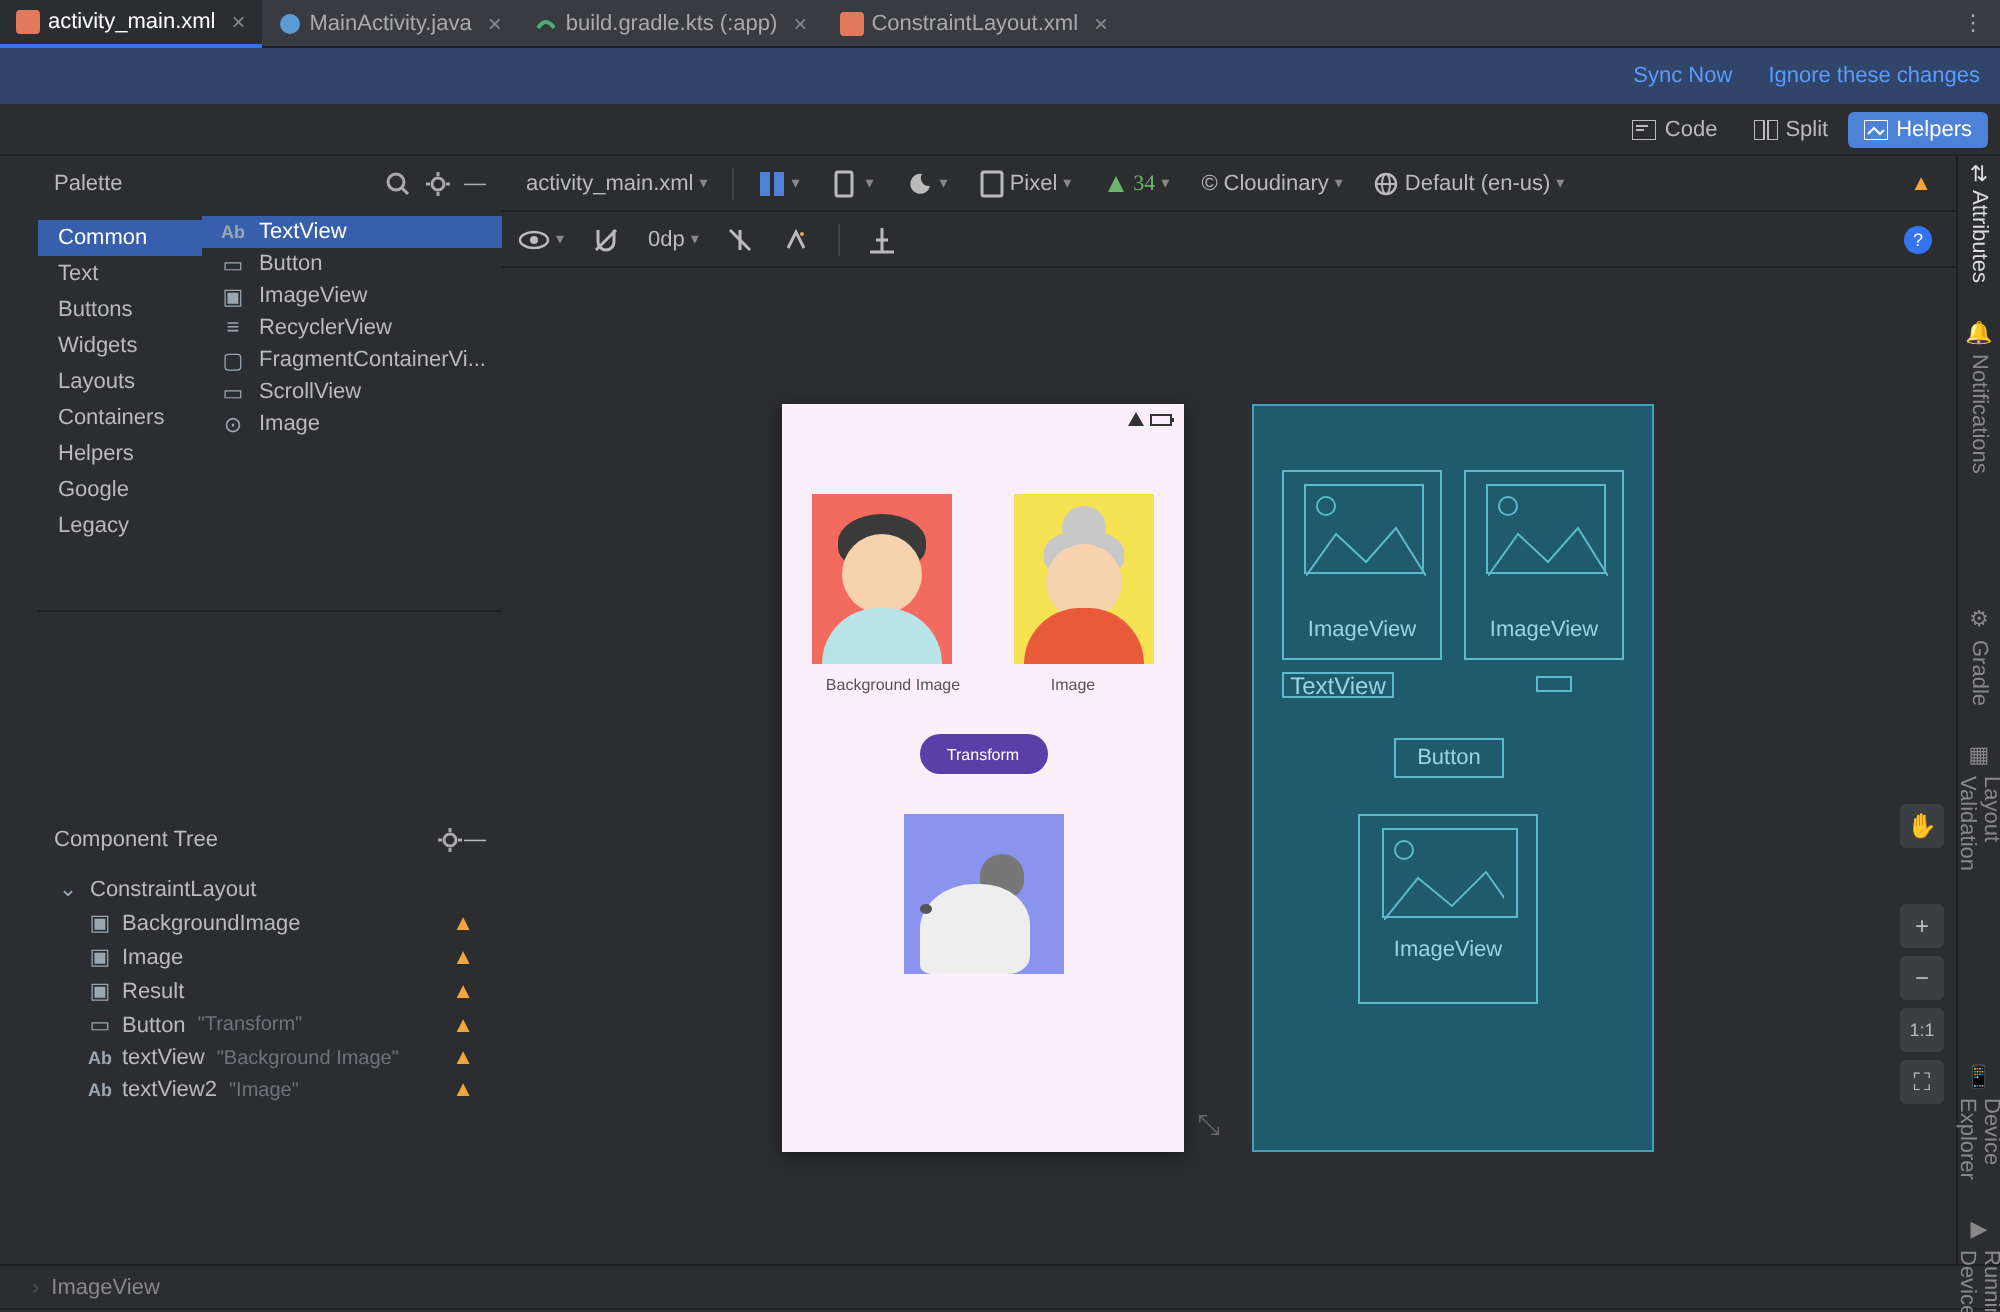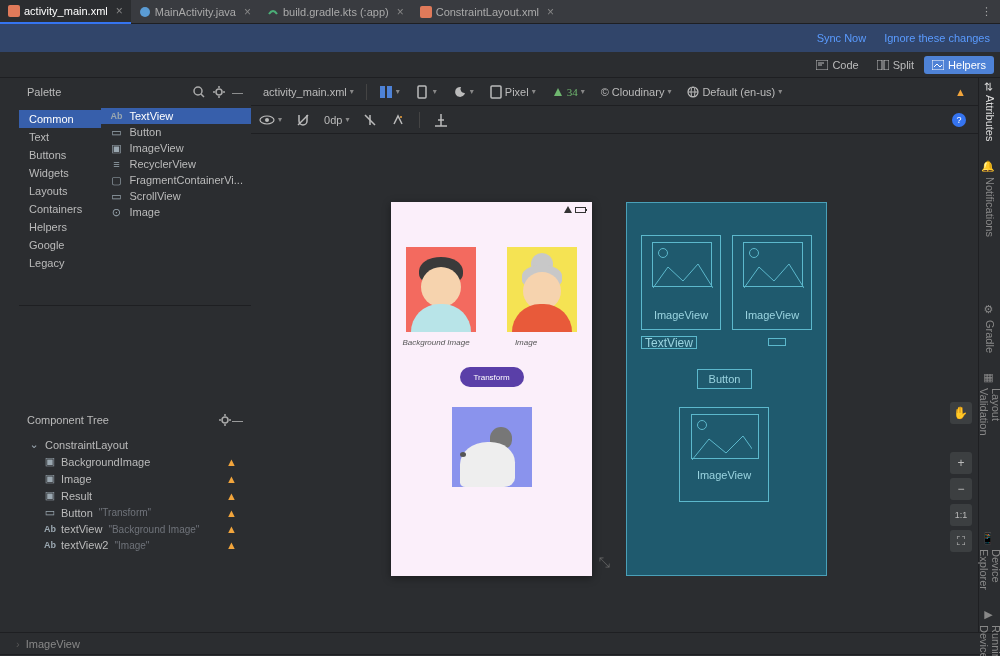--- a/index.html
+++ b/index.html
@@ -60,21 +60,21 @@
 .av-face { position:absolute; left:50%; transform:translateX(-50%); border-radius:50%; background:#f6d3ae; }
 .av1 .av-face { width:40px; height:40px; top:20px; }
 .av2 .av-face { width:38px; height:38px; top:25px; }
 .av1 .hair { position:absolute; top:10px; left:50%; transform:translateX(-50%); width:44px; height:28px; background:#3a3a3a; border-radius:50% 50% 40% 40%; }
 .av2 .bun { position:absolute; top:6px; left:50%; transform:translateX(-50%); width:22px; height:22px; background:#c8c8c8; border-radius:50%; }
 .av2 .hair2 { position:absolute; top:18px; left:50%; transform:translateX(-50%); width:40px; height:22px; background:#c8c8c8; border-radius:50% 50% 30% 30%; }
 .av-body { position:absolute; bottom:0; left:50%; transform:translateX(-50%); width:60px; height:28px; border-radius:30px 30px 0 0; }
 .av1 .av-body { background:#b8e4e8; }
 .av2 .av-body { background:#e85a3a; }
 .device .lbl { font-size:8px; color:#555; text-align:center; }
-.device .lblrow { display:flex; justify-content:flex-start; margin-top:6px;font-style:italic;}
+.device .lblrow { display:flex; justify-content:center; margin-top:6px;}
 .device .btn { margin:20px auto 0; width:64px; height:20px; background:#5a3fa8; color:#fff; border-radius:10px; display:flex; align-items:center; justify-content:center; font-size:8px; }
 .dog { margin:20px auto 0; width:80px; height:80px; background:#8a93ed; position:relative; overflow:hidden;}
 .dog-body { position:absolute; bottom:0; left:8px; width:55px; height:45px; background:#eee; border-radius:50% 45% 20% 10%; }
 .dog-ear { position:absolute; top:20px; left:38px; width:22px; height:22px; background:#777; border-radius:50% 50% 40% 10%; }
 .dog-nose { position:absolute; top:45px; left:8px; width:6px; height:5px; background:#555; border-radius:50%; }
 .resize { position:absolute; bottom:5px; right:-18px; color:#666; font-size:14px; transform:rotate(-0deg);}
 .blueprint { position:absolute; top:68px; left:375px; width:201px; height:374px; background:#1f5a6e; border:1px solid #4aa0b8; }
 .bp-el { position:absolute; border:1px solid #5cb8cc; display:flex; align-items:center; justify-content:center; color:#9ad4e0; font-size:11px; }
 .bp-img1 { top:32px; left:14px; width:80px; height:95px; }
 .bp-img2 { top:32px; right:14px; width:80px; height:95px; }

